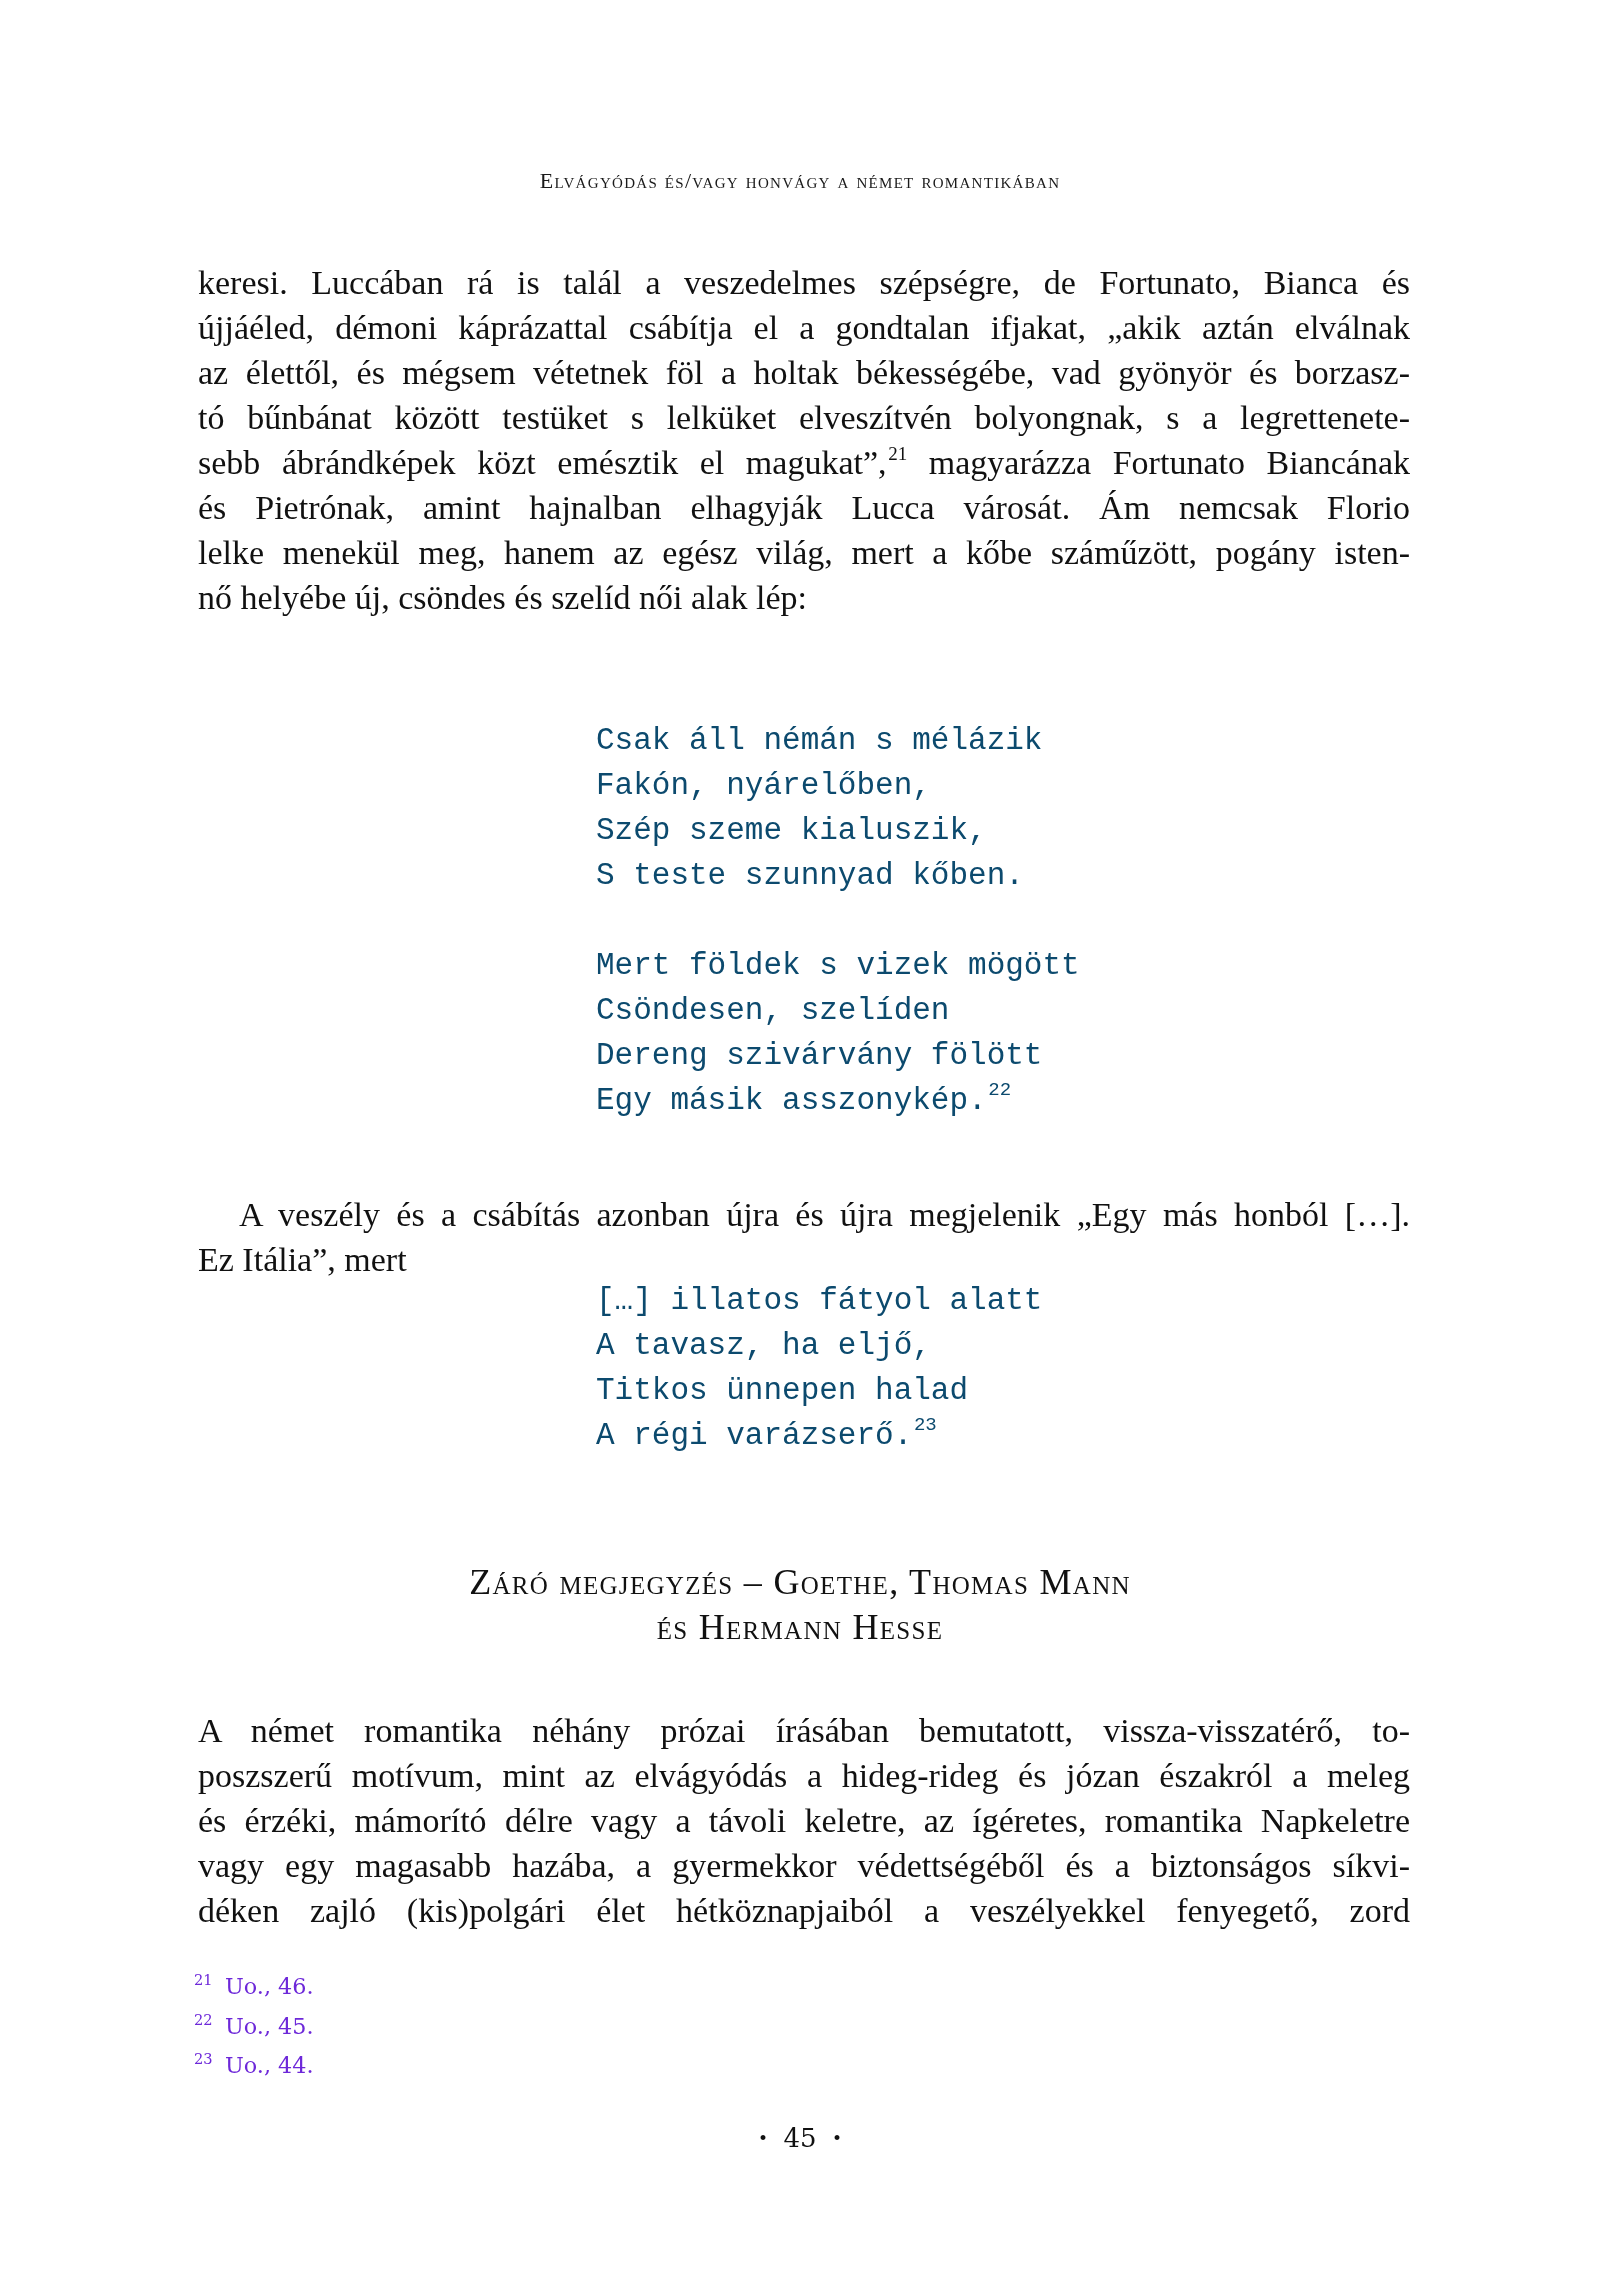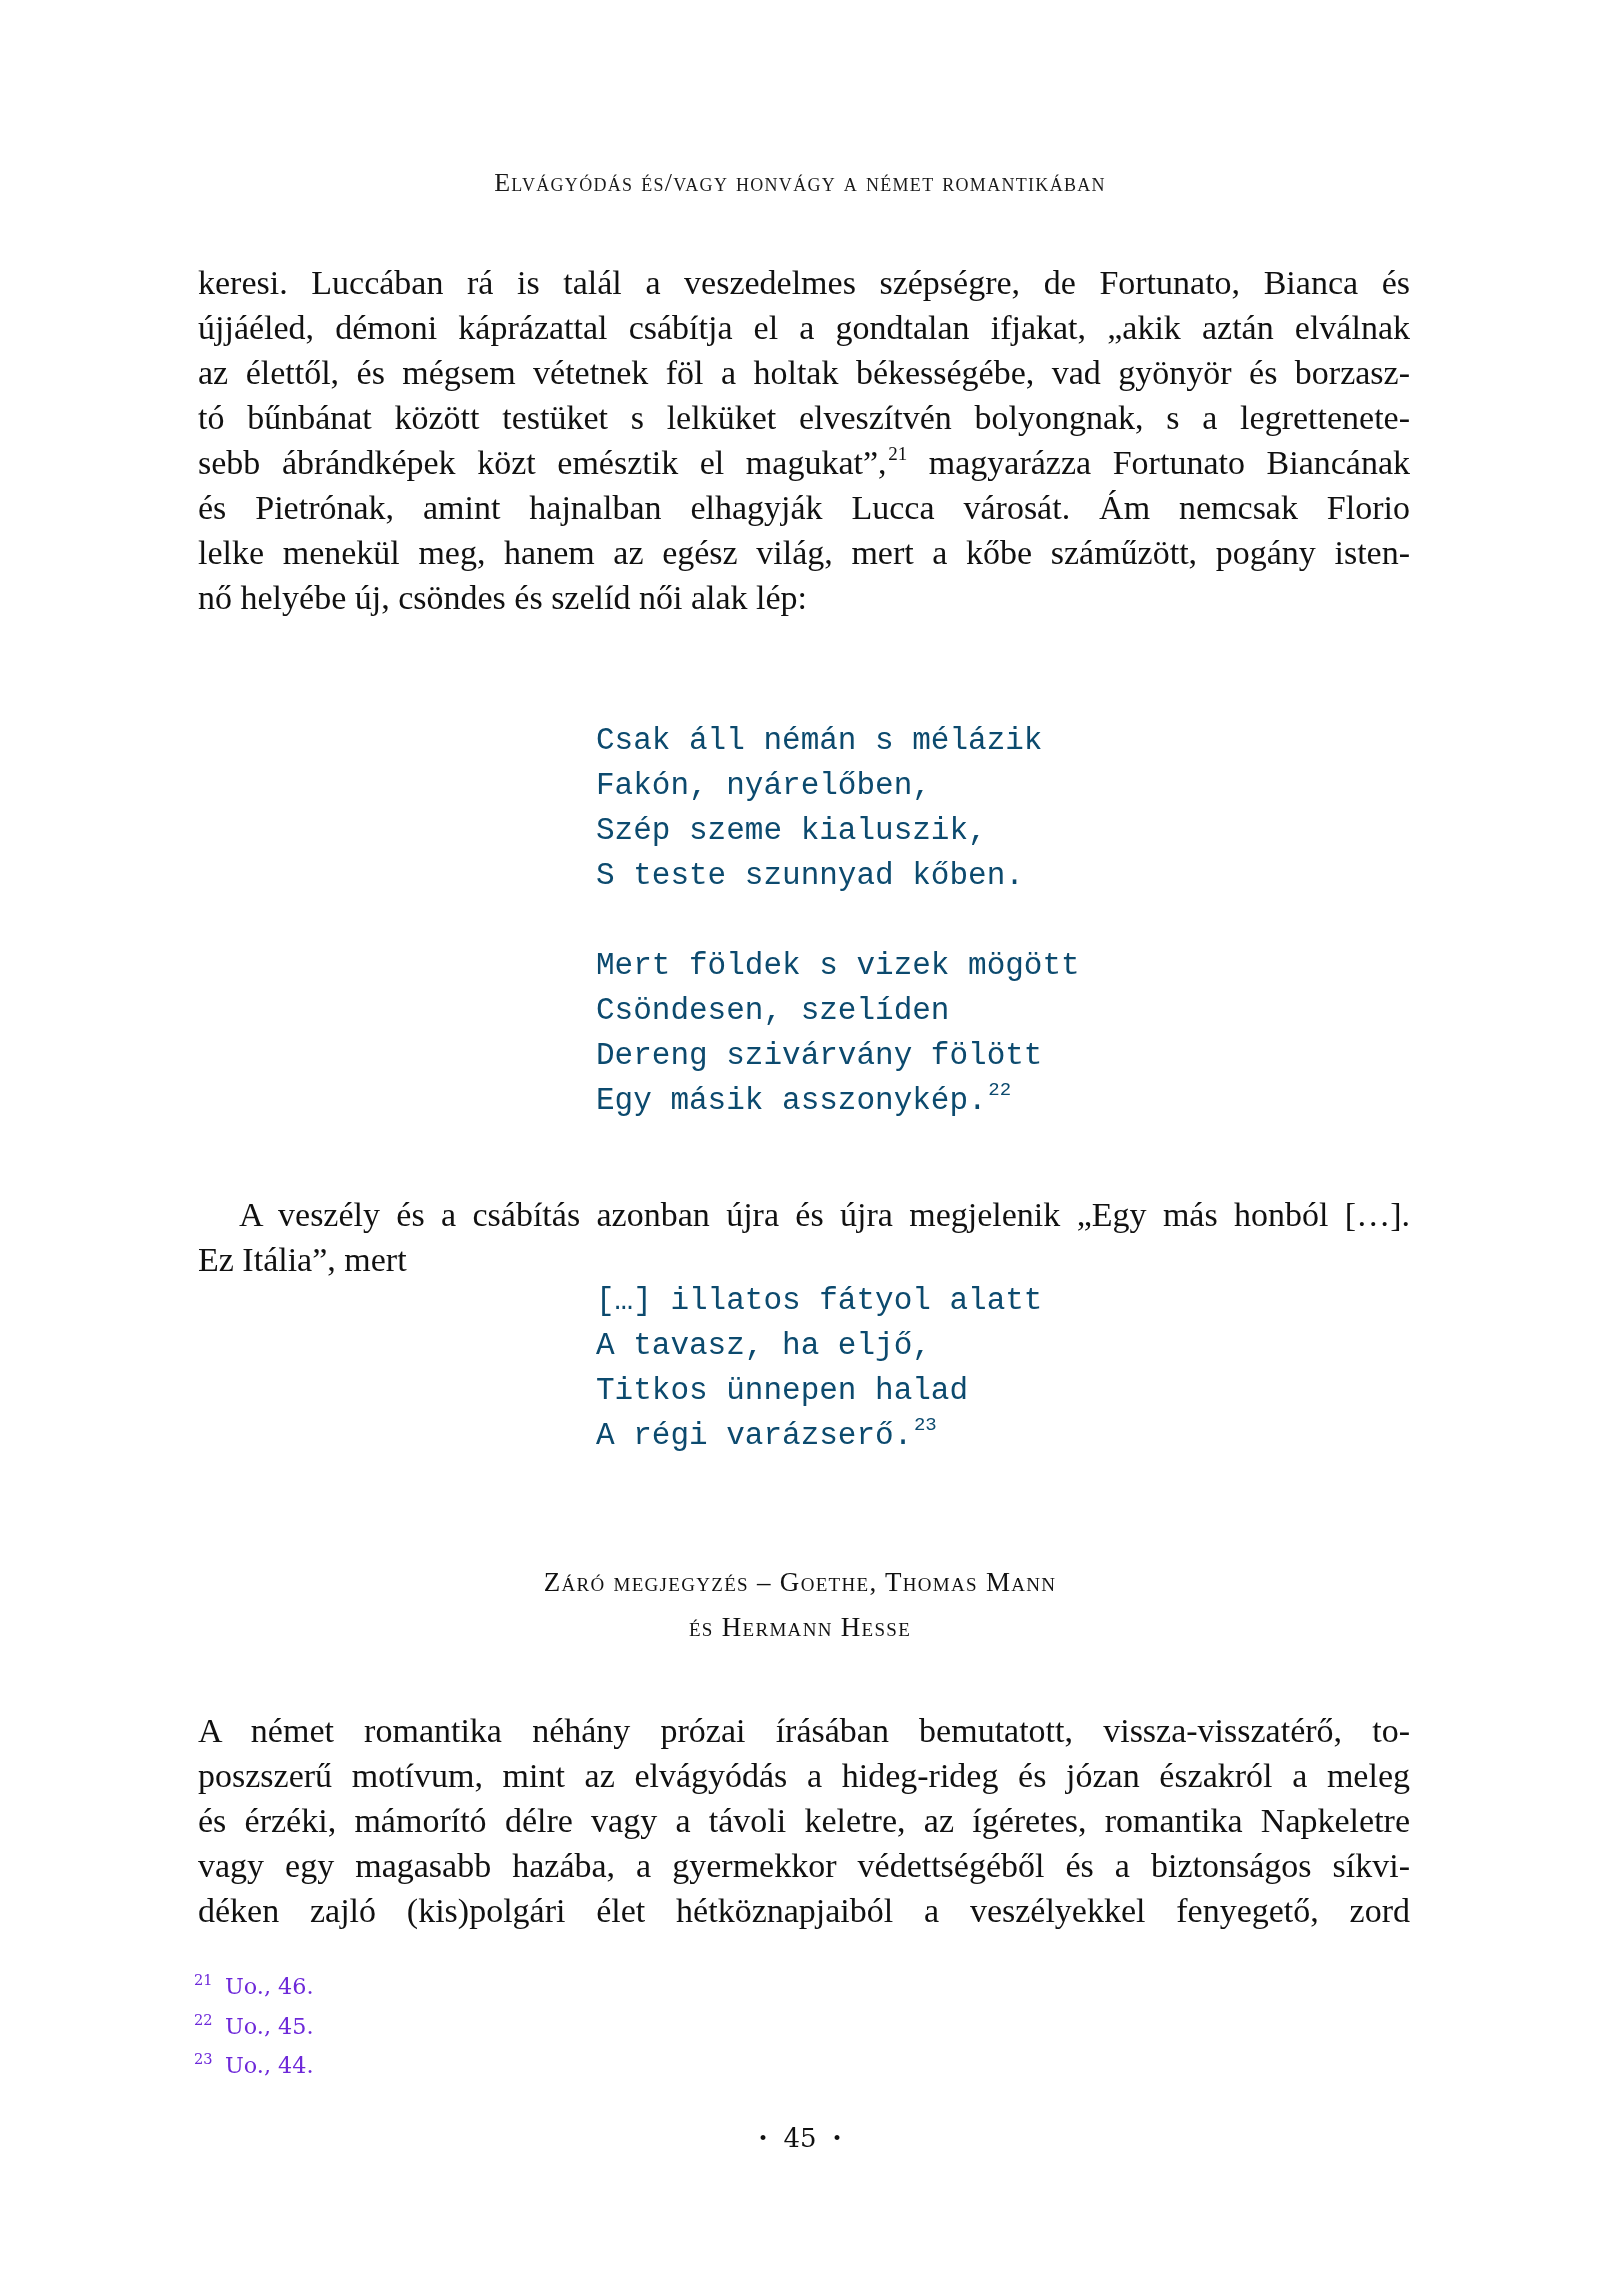--- a/index.html
+++ b/index.html
@@ -17,21 +17,21 @@
       top: 0;
       width: 1212px;
     }
     .running-header {
       position: absolute;
       top: 168px;
       left: 0;
       width: 1212px;
       text-align: center;
       font-family: "Liberation Serif", serif;
-      font-size: 26px;
+      font-size: 22px;
       font-variant: small-caps;
       letter-spacing: 1.3px;
       color: #1a1a1a;
     }
     .prose {
       font-family: "Liberation Serif", serif;
       font-size: 34px;
       line-height: 45px;
       text-align: justify;
       text-align-last: left;
@@ -68,21 +68,21 @@
       vertical-align: 13.8px;
       margin-left: 1.7px;
     }
     .section-heading {
       position: absolute;
       top: 1560px;
       left: 0;
       width: 1212px;
       text-align: center;
       font-family: "Liberation Serif", serif;
-      font-size: 27px;
+      font-size: 36px;
       line-height: 45px;
       font-variant: small-caps;
       letter-spacing: 1.3px;
       color: #111;
     }
     .section-heading span { display: block; }
     #para3 { position: absolute; top: 1704px; left: 0; width: 1212px; }
     .footnotes {
       position: absolute;
       top: 1963px;

